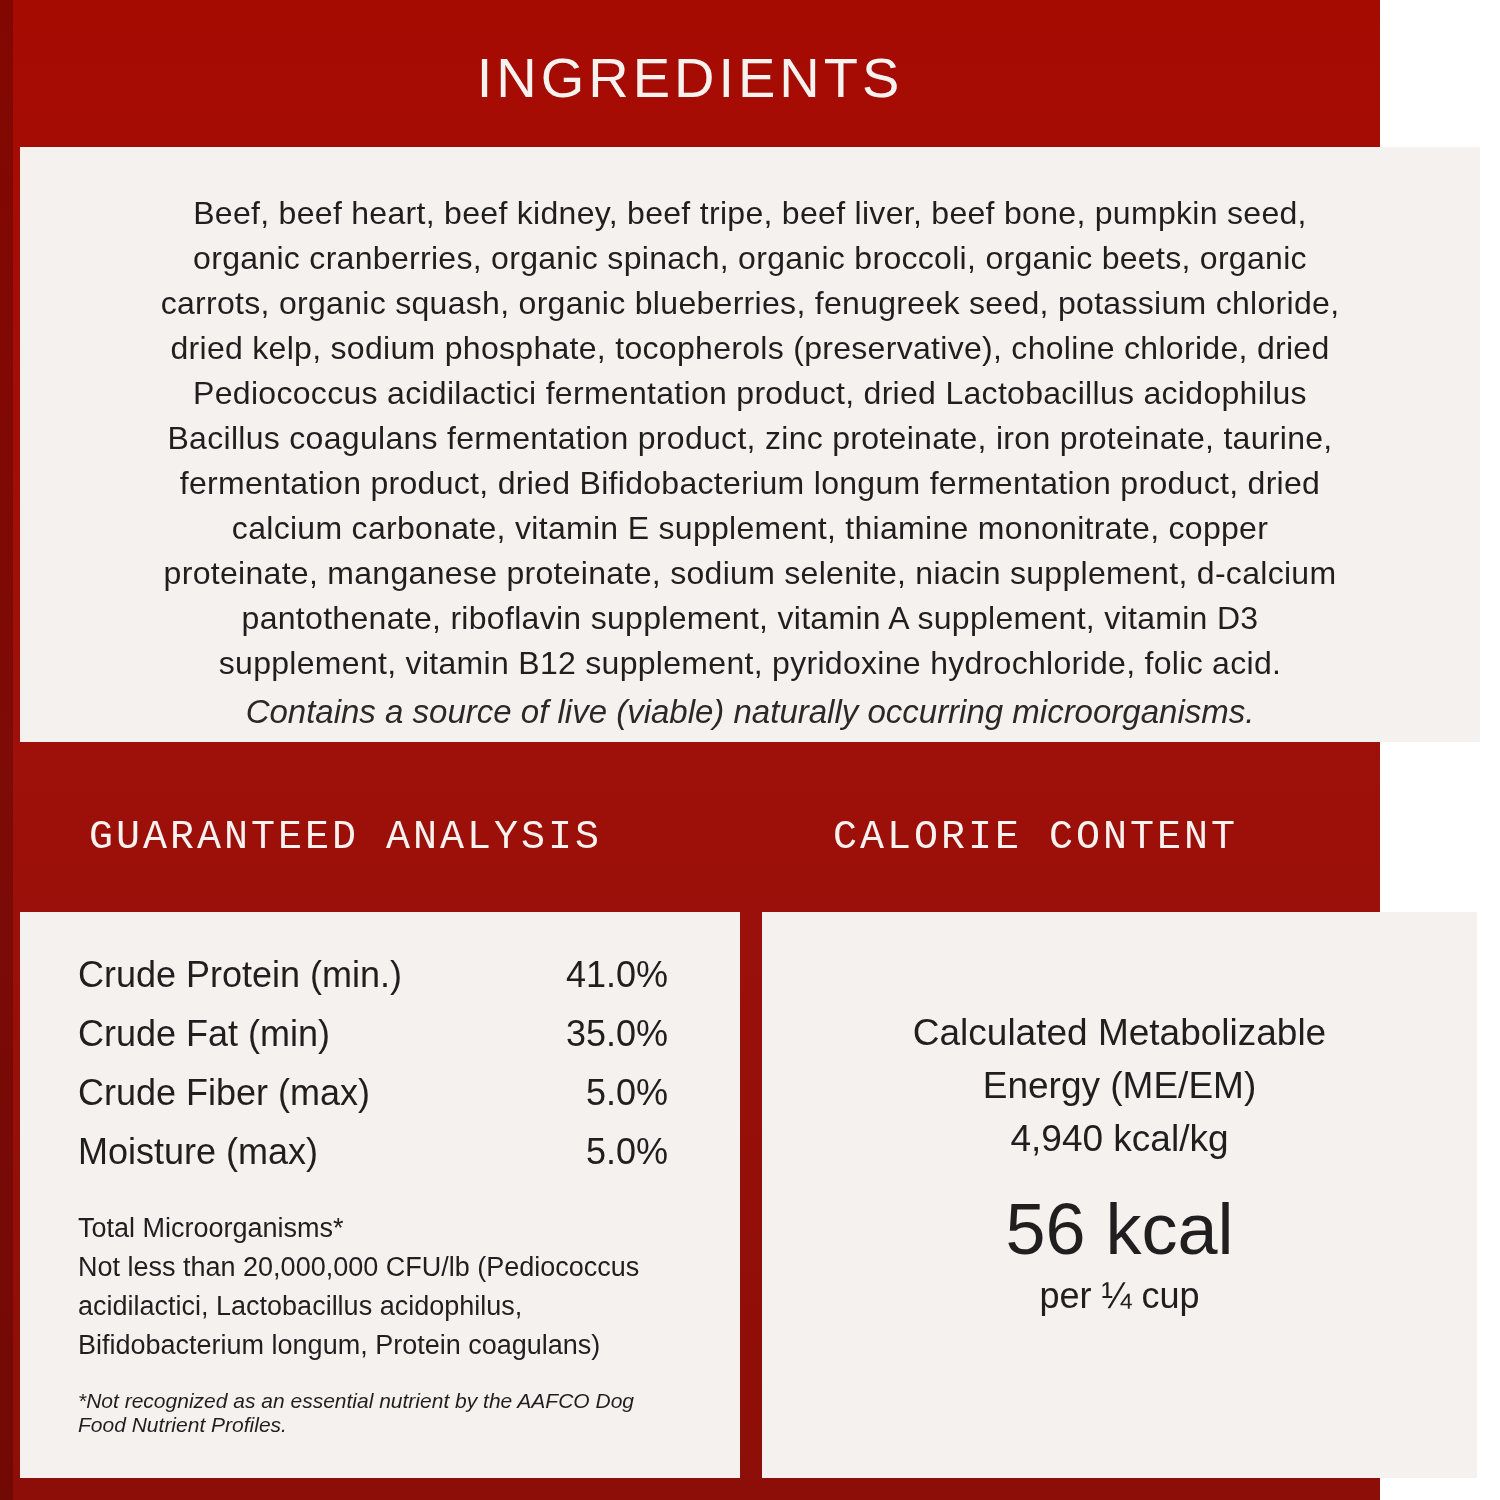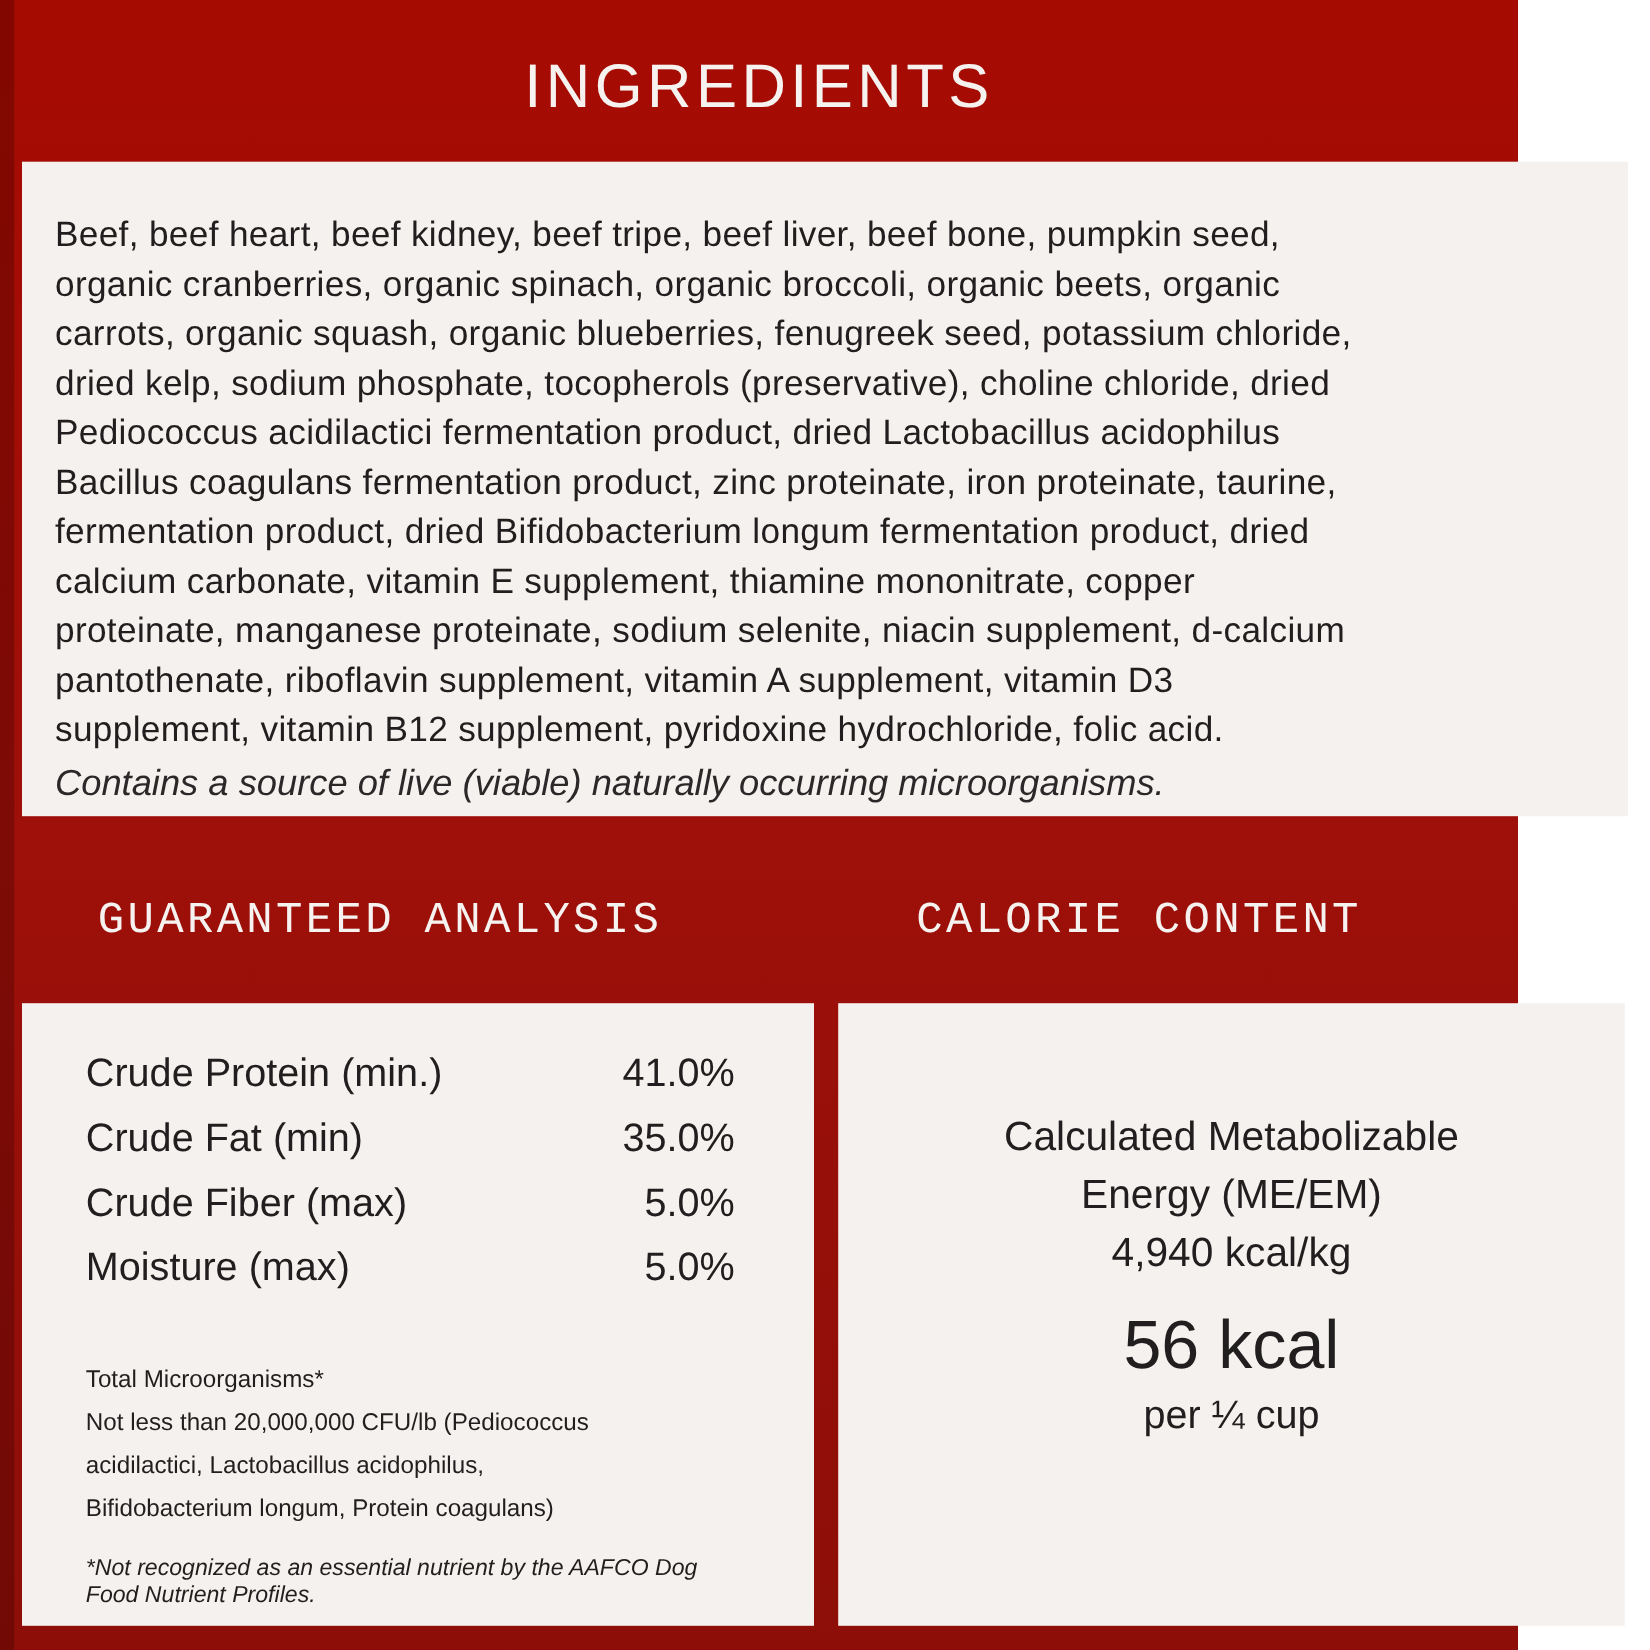--- a/index.html
+++ b/index.html
@@ -39,21 +39,21 @@
     letter-spacing: 4px;
     line-height: 1;
   }
   .panel-ingredients {
     left: 20px;
     top: 147px;
     width: 1460px;
     height: 595px;
     padding: 44px 30px 0 30px;
     box-sizing: border-box;
-    text-align: left;
+    text-align: center;
   }
   .ing-line {
     font-size: 32px;
     line-height: 45px;
     white-space: nowrap;
     letter-spacing: 0.3px;
   }
   .ing-note {
     margin-top: 7px;
     font-size: 33px;
@@ -92,22 +92,22 @@
   }
   .ga-row {
     display: flex;
     justify-content: space-between;
     align-items: baseline;
     height: 59px;
     font-size: 36px;
     gap: 28px;
   }
   .ga-micro {
-    margin-top: 44px;
-    font-size: 22px;
+    margin-top: 19px;
+    font-size: 27px;
     line-height: 39px;
   }
   .ga-footnote {
     margin-top: 24px;
     font-size: 21px;
     font-style: italic;
   }
   .panel-cc {
     left: 762px;
     top: 912px;
@@ -116,21 +116,21 @@
     box-sizing: border-box;
     padding-top: 94px;
     text-align: center;
   }
   .cc-energy-line {
     font-size: 37px;
     line-height: 53px;
   }
   .cc-kcal {
     margin-top: 28px;
-    font-size: 62px;
+    font-size: 72px;
     line-height: 1;
   }
   .cc-per {
     margin-top: 10px;
     font-size: 36px;
   }
 </style>
 </head>
 <body>
 

